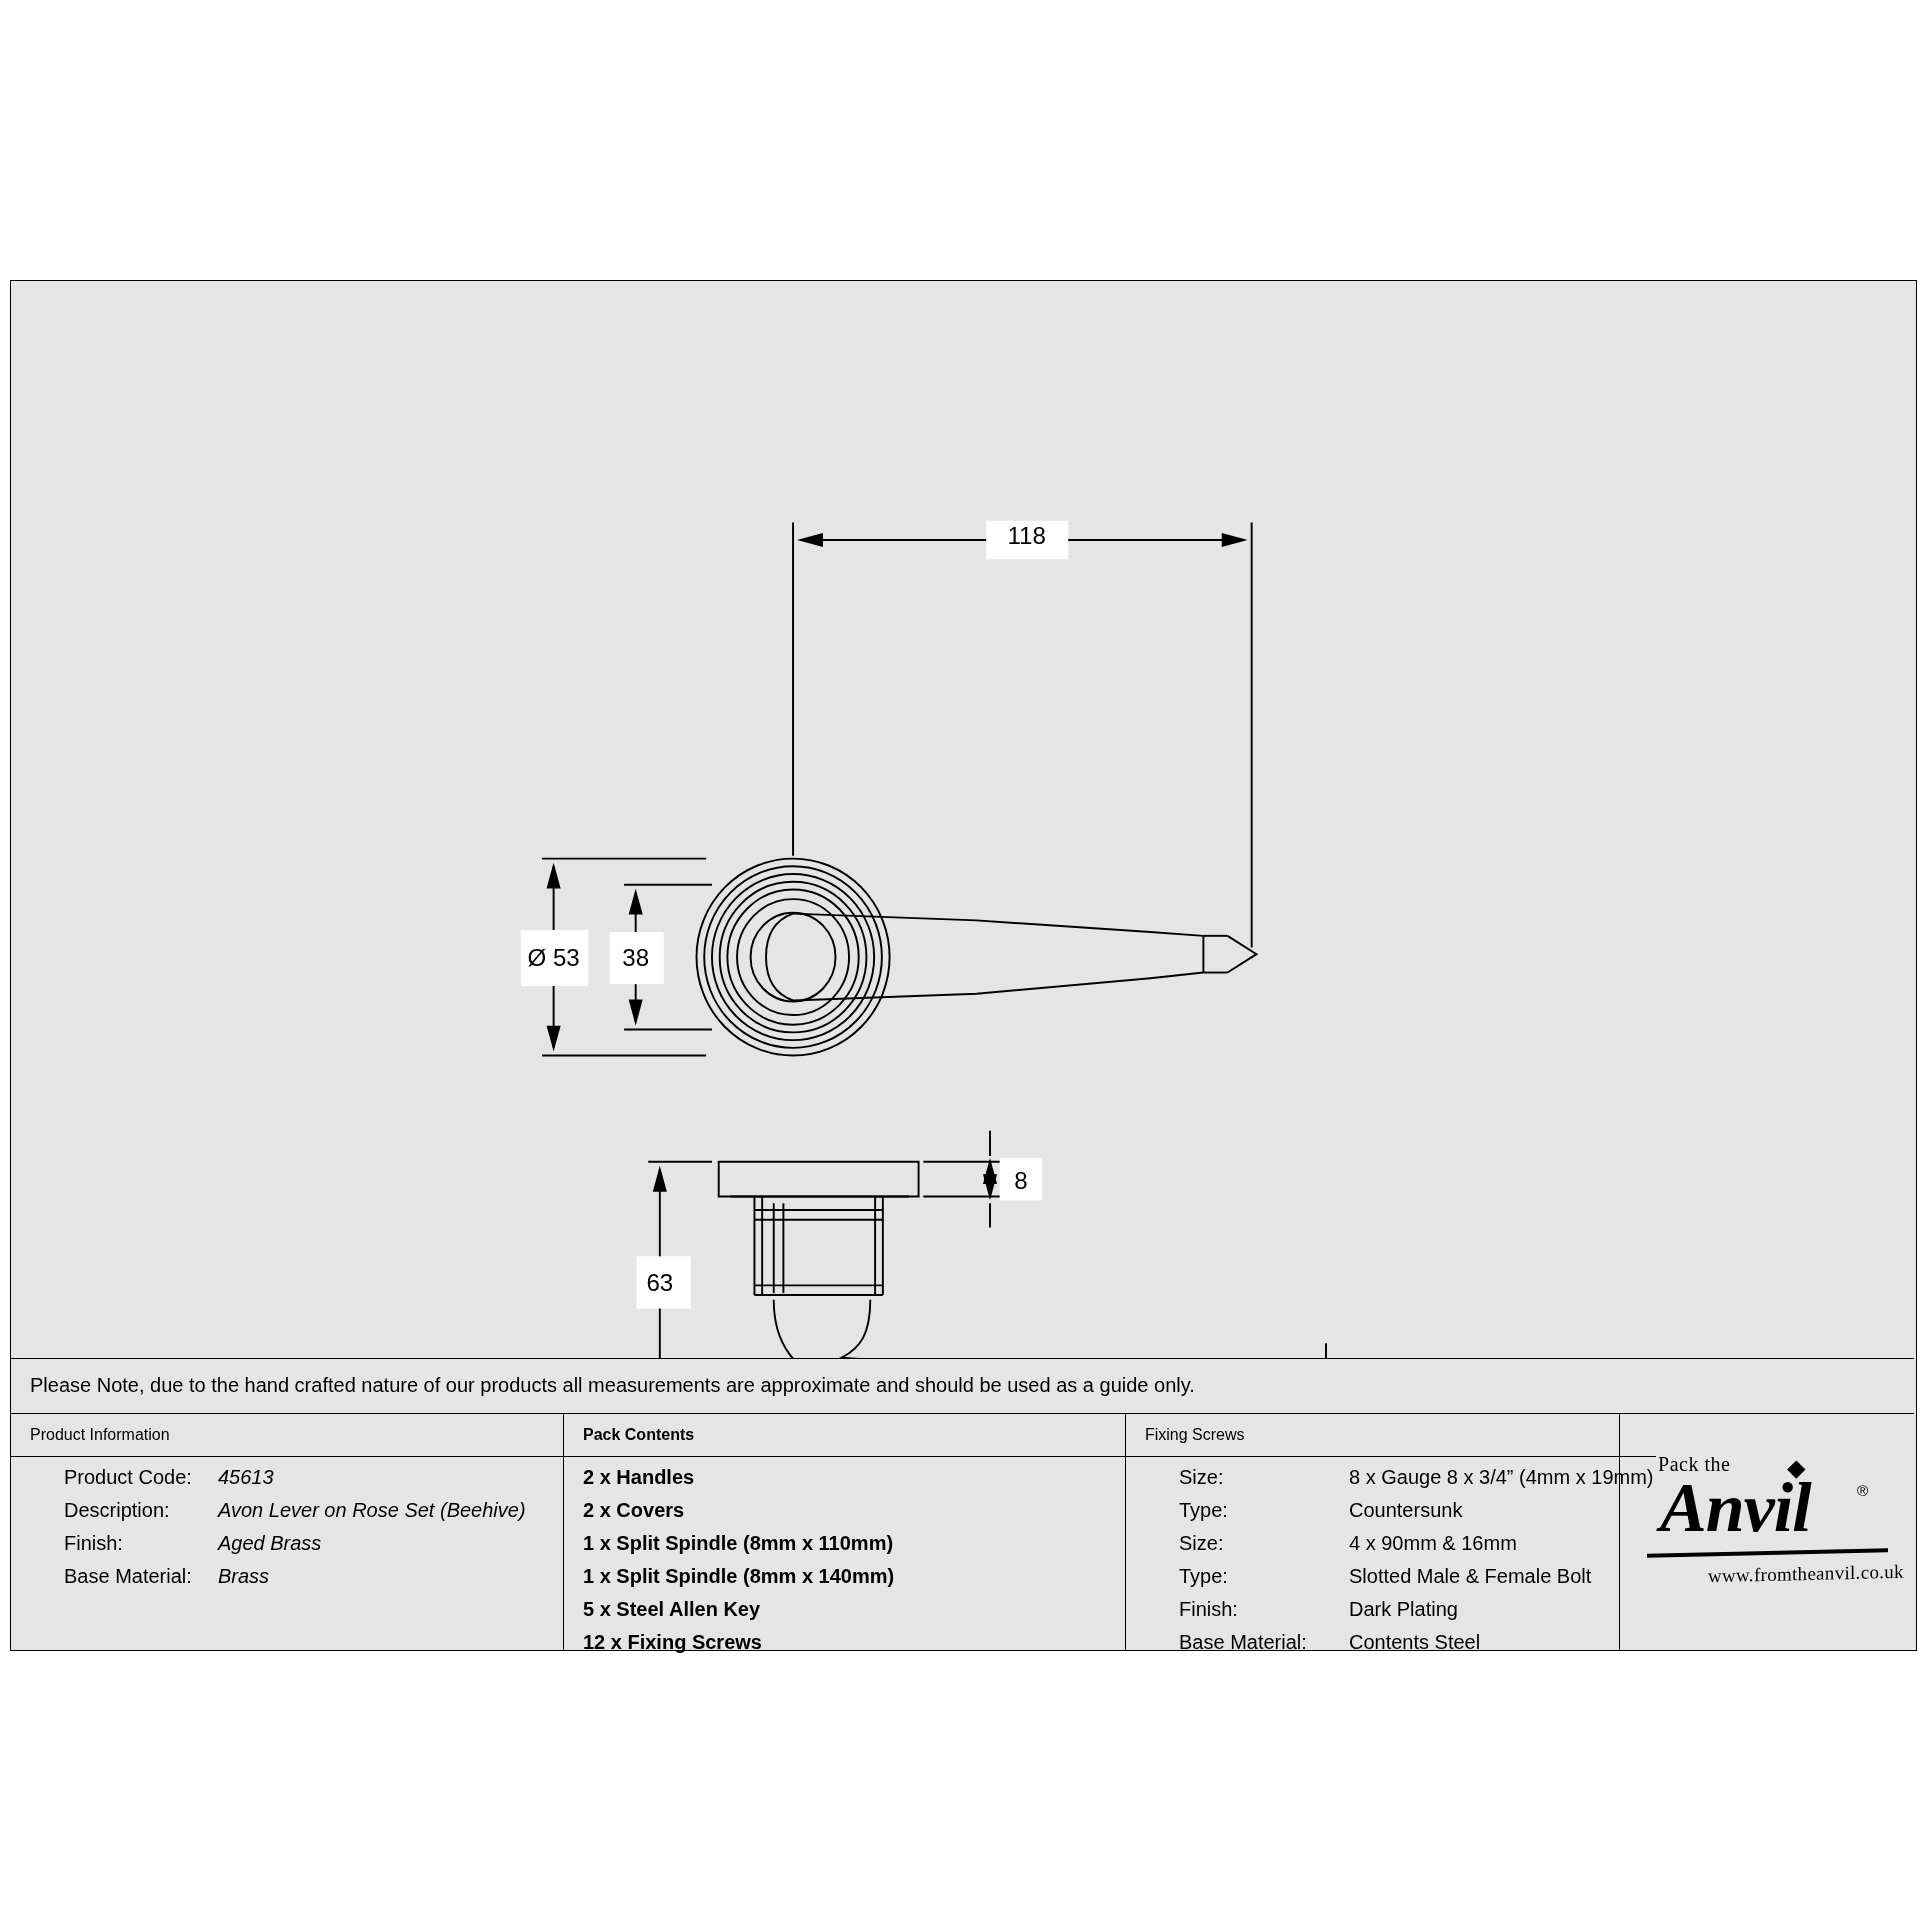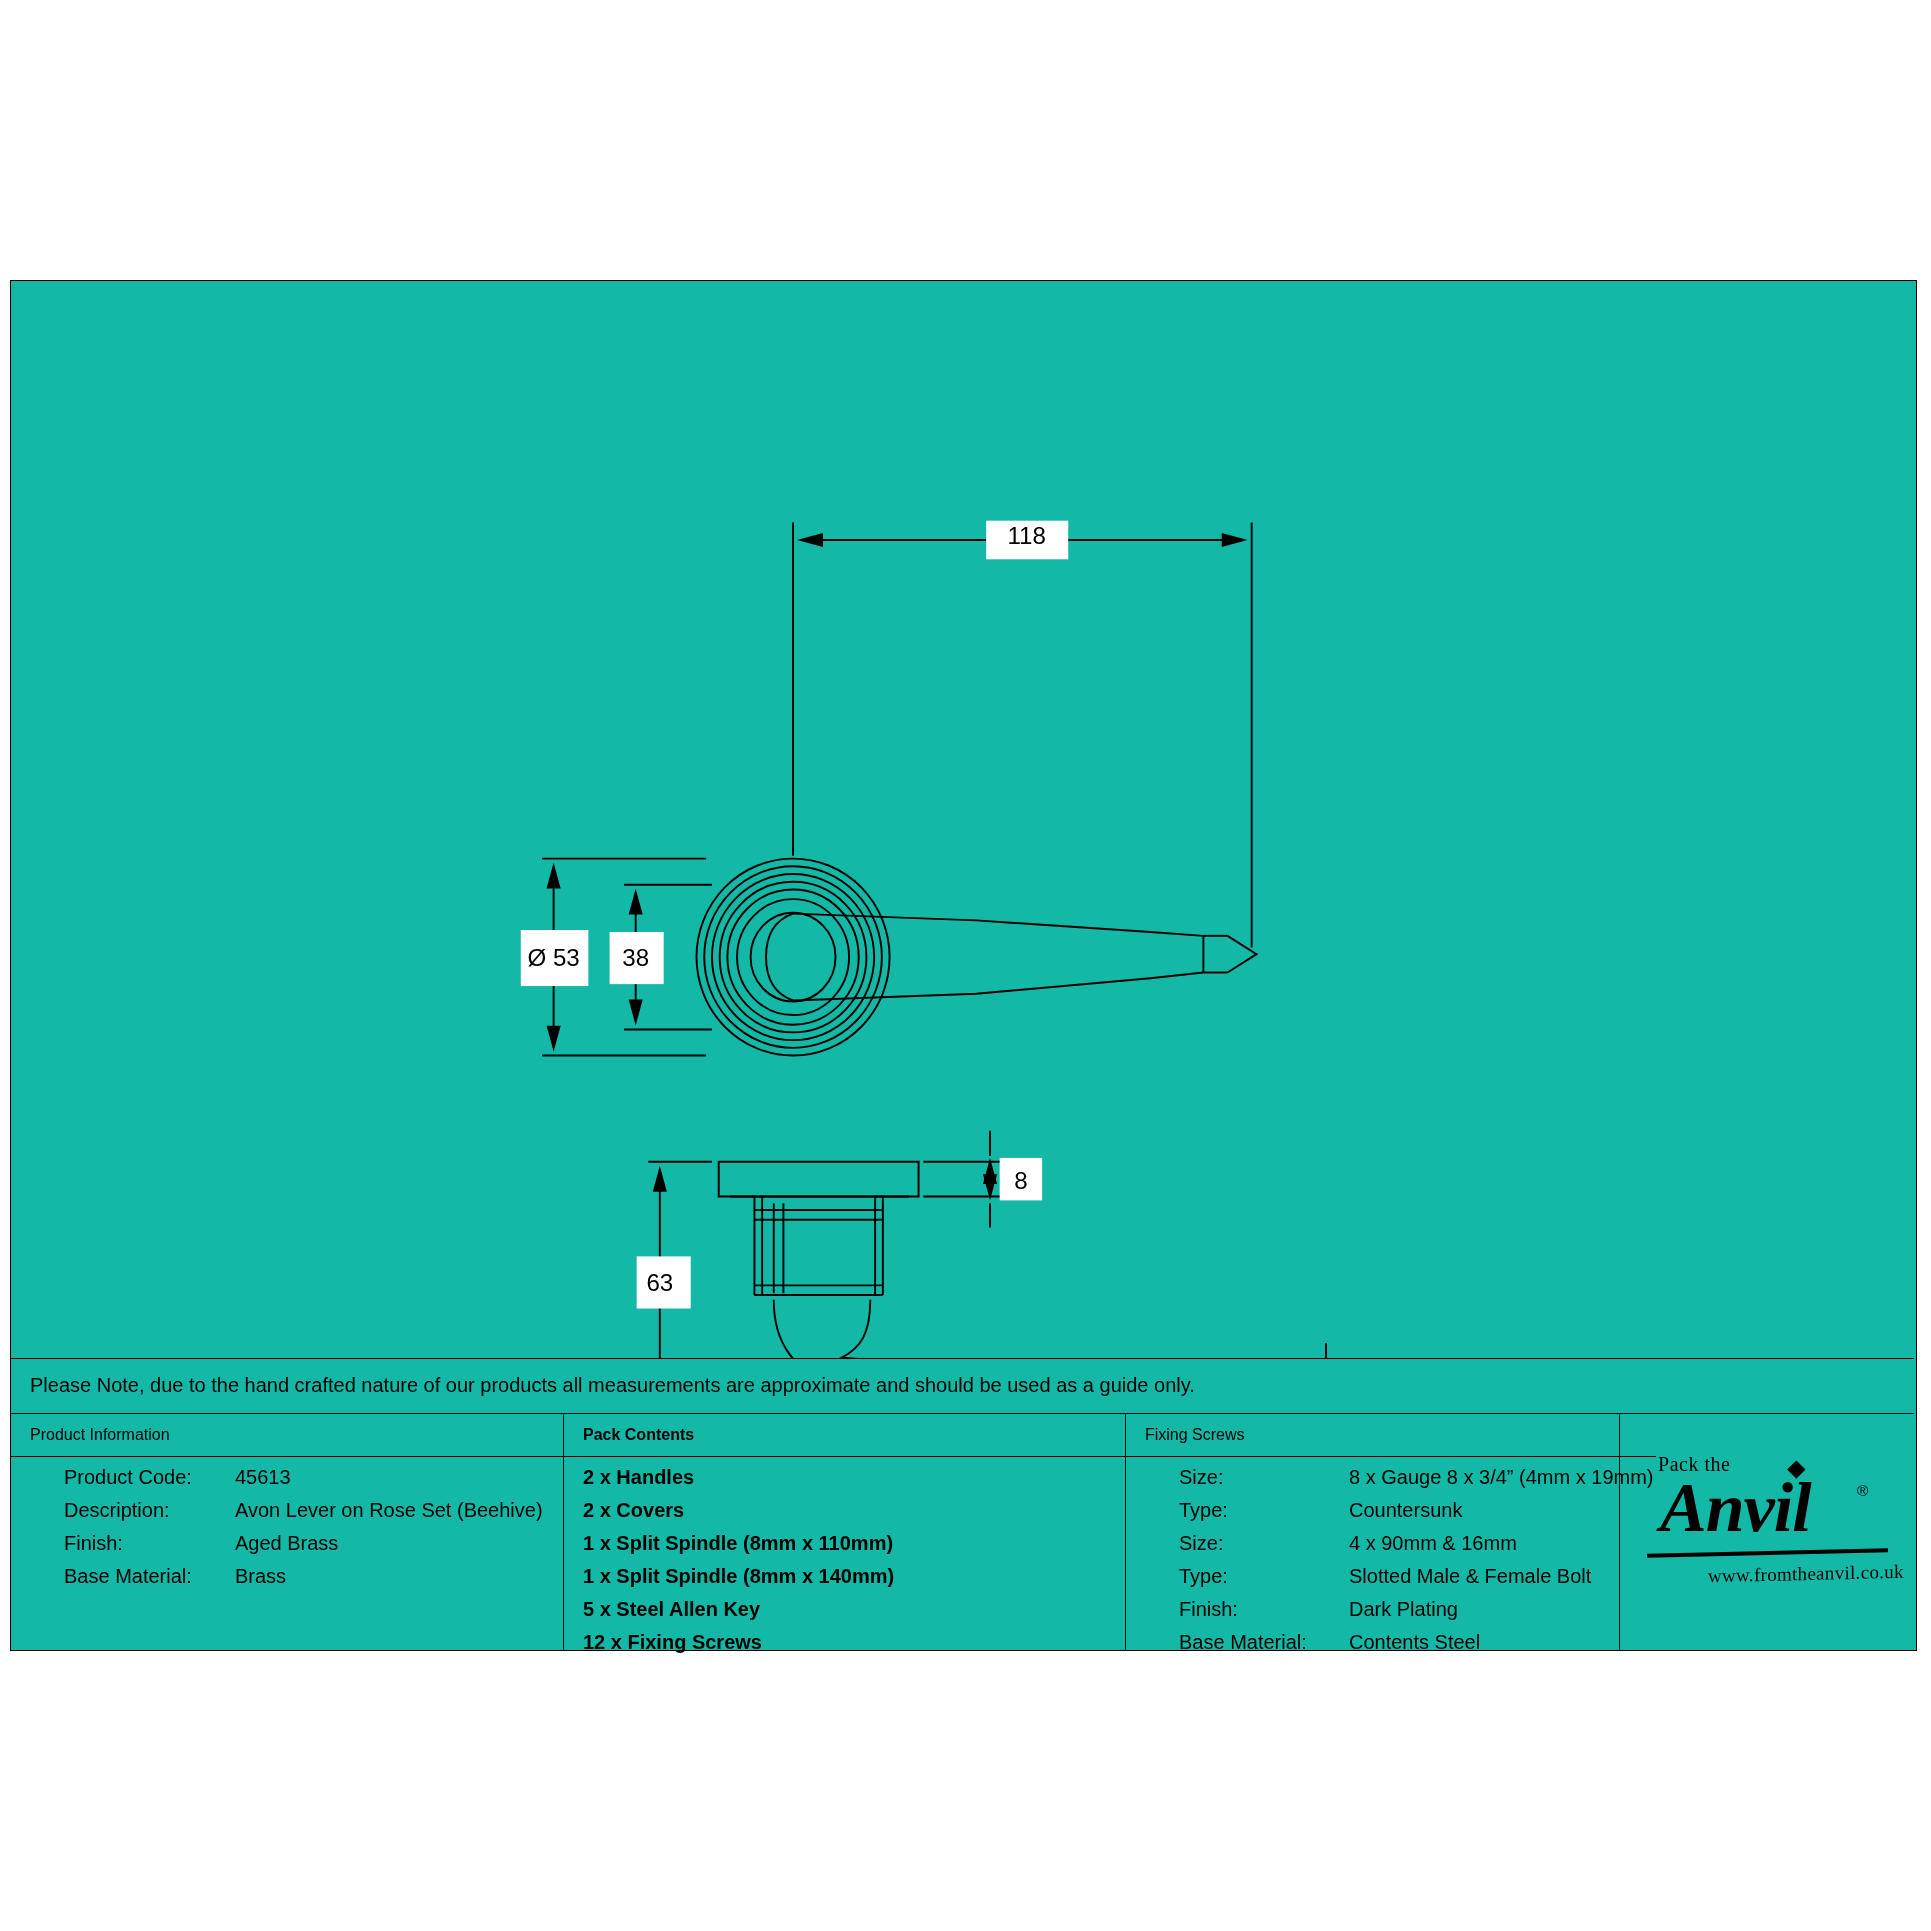--- a/index.html
+++ b/index.html
@@ -15,21 +15,21 @@
     overflow: hidden;
   }
   #sheet {
     position: absolute;
     left: 9.7px;
     top: 280px;
     width: 1907px;
     height: 1371px;
     border: 1.9px solid #000;
     box-sizing: border-box;
-    background: #14b8a6;
+    background: #e5e5e5;
   }
   
   #drawing {
     position: absolute;
     left: 0;
     top: 0;
     width: 1903px;
     height: 1077px;
   }
   #drawing svg {
@@ -103,21 +103,21 @@
   }
   .row .k {
     position: absolute;
     left: 0;
     top: 0;
   }
   .row .v {
     position: absolute;
     top: 0;
   }
-  #col-product .row .v { left: 171px; }
+  #col-product .row .v { left: 154px; font-style: italic; }
   #col-screws  .row .v { left: 170px; }
   .packline {
     position: relative;
     height: 33px;
     font-size: 20px;
     white-space: nowrap;
   }
   
   #logo-box {
     position: absolute;

